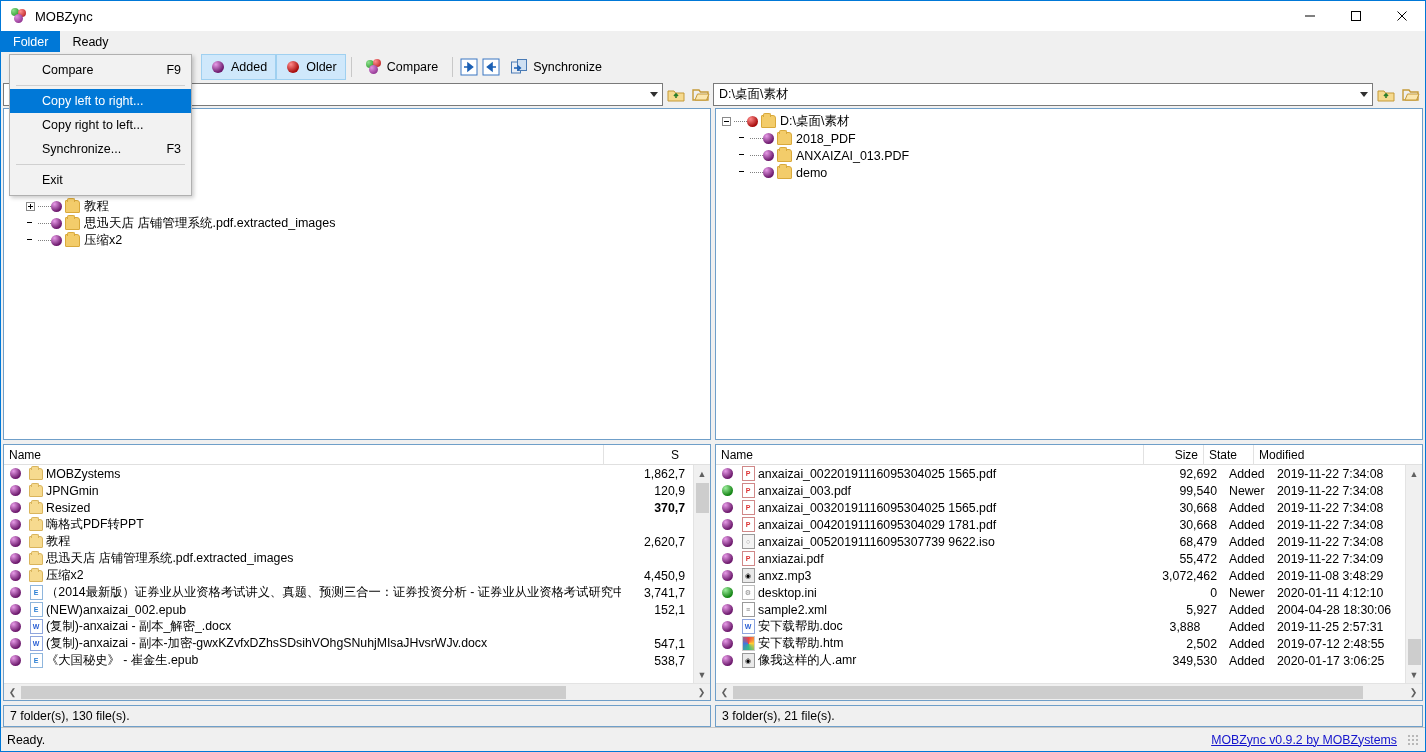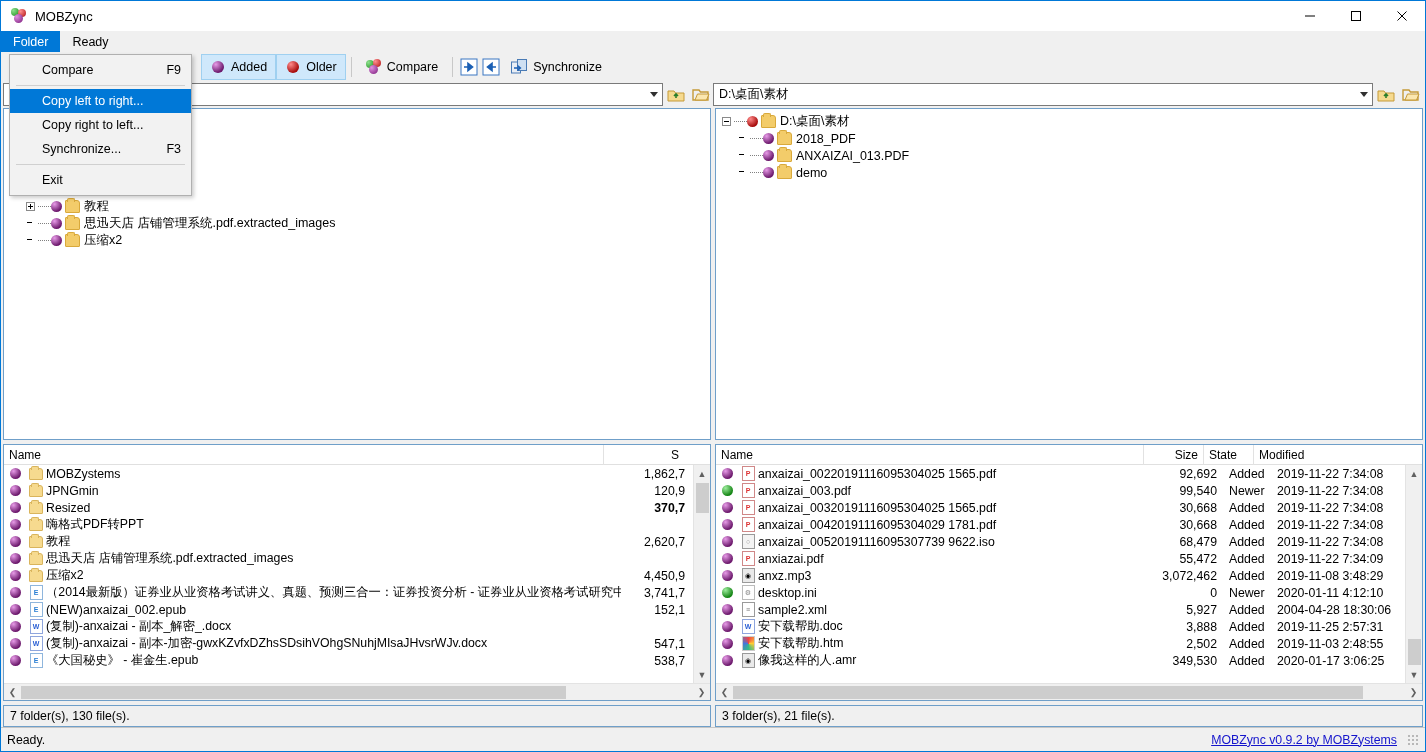--- a/index.html
+++ b/index.html
@@ -863,35 +863,35 @@
                 <span class="c-mod" style="width: 150px; flex: 0 0 150px;">2004-04-28 18:30:06</span>
               </div>
               <div class="lrow">
                 <span class="c-stat">
                   <span class="dot-purple" style="width: 11px; height: 11px; flex: 0 0 11px;"></span>
                 </span>
                 <span class="c-ico">
                   <span class="ficon doc">W</span>
                 </span>
                 <span class="c-name" style="width: 395px; flex: 0 0 395px;">安下载帮助.doc</span>
-                <span class="c-size" style="width: 70px; flex: 0 0 70px;">3,888</span>
+                <span class="c-size" style="width: 70px; flex: 0 0 70px; text-align: center;">3,888</span>
                 <span class="c-state" style="width: 48px; flex: 0 0 48px;">Added</span>
                 <span class="c-mod" style="width: 150px; flex: 0 0 150px;">2019-11-25 2:57:31</span>
               </div>
               <div class="lrow">
                 <span class="c-stat">
                   <span class="dot-purple" style="width: 11px; height: 11px; flex: 0 0 11px;"></span>
                 </span>
                 <span class="c-ico">
                   <span class="ficon htm"></span>
                 </span>
                 <span class="c-name" style="width: 395px; flex: 0 0 395px;">安下载帮助.htm</span>
                 <span class="c-size" style="width: 70px; flex: 0 0 70px;">2,502</span>
                 <span class="c-state" style="width: 48px; flex: 0 0 48px;">Added</span>
-                <span class="c-mod" style="width: 150px; flex: 0 0 150px;">2019-11-03 2:48:55</span>
+                <span class="c-mod" style="width: 150px; flex: 0 0 150px;">2019-07-12 2:48:55</span>
               </div>
               <div class="lrow">
                 <span class="c-stat">
                   <span class="dot-purple" style="width: 11px; height: 11px; flex: 0 0 11px;"></span>
                 </span>
                 <span class="c-ico">
                   <span class="ficon mp3">◉</span>
                 </span>
                 <span class="c-name" style="width: 395px; flex: 0 0 395px;">像我这样的人.amr</span>
                 <span class="c-size" style="width: 70px; flex: 0 0 70px;">349,530</span>

